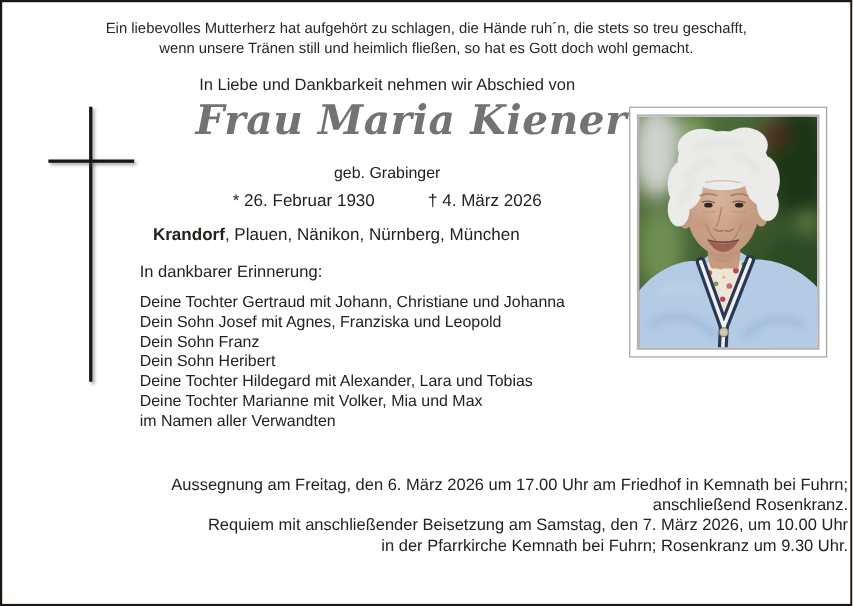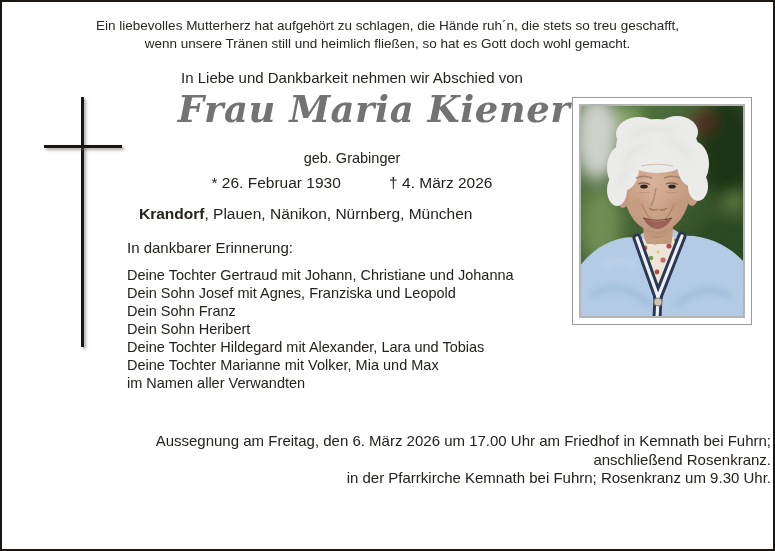--- a/index.html
+++ b/index.html
@@ -244,17 +244,18 @@
           <ellipse cx="58" cy="98" rx="8" ry="6" fill="#c28a70" opacity="0.35" filter="url(#blur3)"></ellipse>
           <ellipse cx="95" cy="98" rx="8" ry="6" fill="#c28a70" opacity="0.35" filter="url(#blur3)"></ellipse>
         </g>
       </svg>
     </div>
   </div>
 
   <div class="abs ceremony">
     <div>Aussegnung am Freitag, den 6. März 2026 um 17.00 Uhr am Friedhof in Kemnath bei Fuhrn;</div>
     <div>anschließend Rosenkranz.</div>
+    <div>Requiem mit anschließender Beisetzung am Samstag, den 7. März 2026, um 10.00 Uhr</div>
     <div>in der Pfarrkirche Kemnath bei Fuhrn; Rosenkranz um 9.30 Uhr.</div>
   </div>
 
 
 </div>
 
 </body></html>

